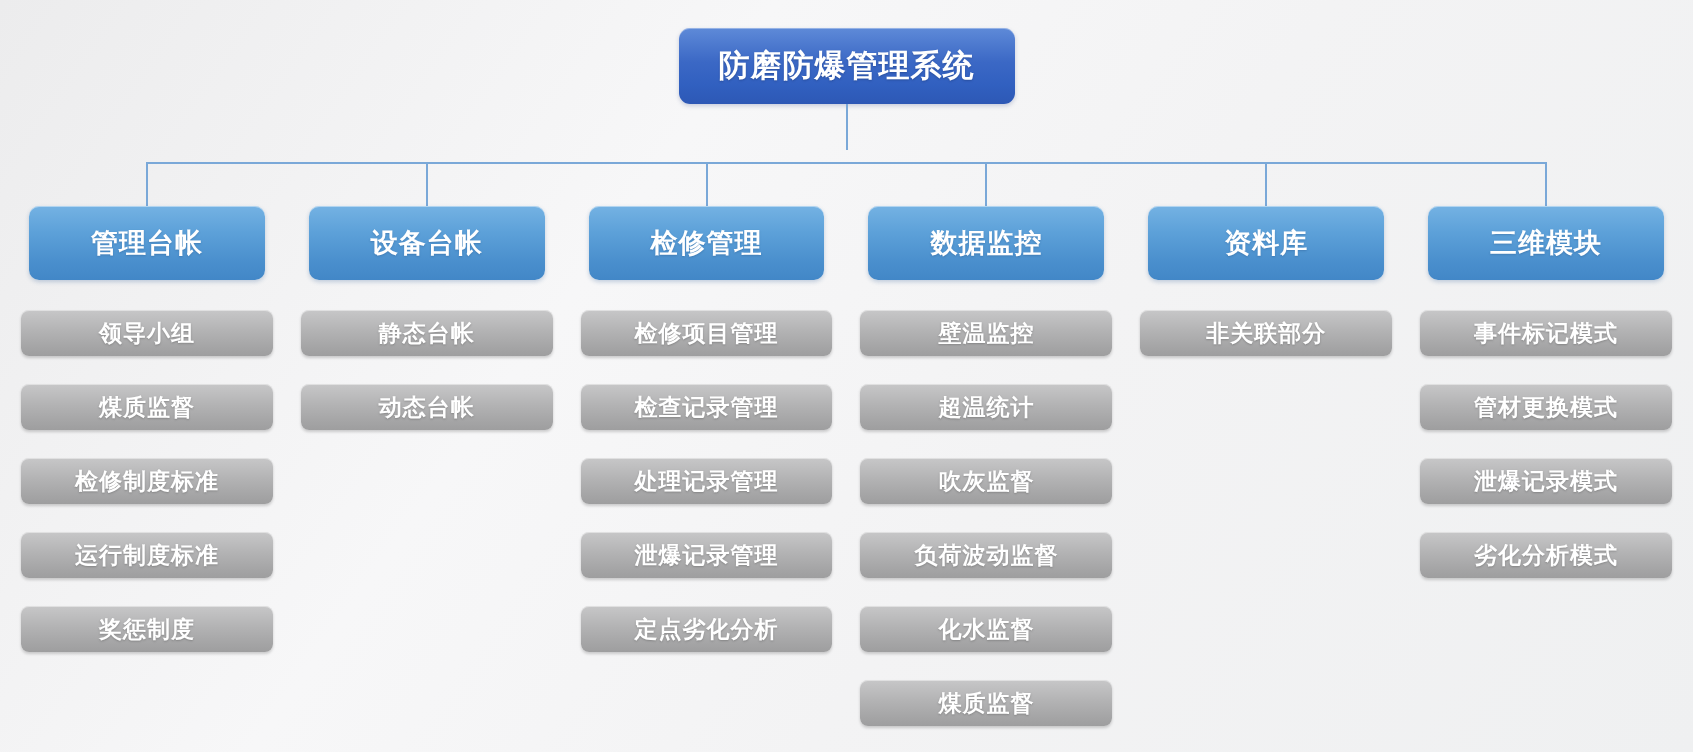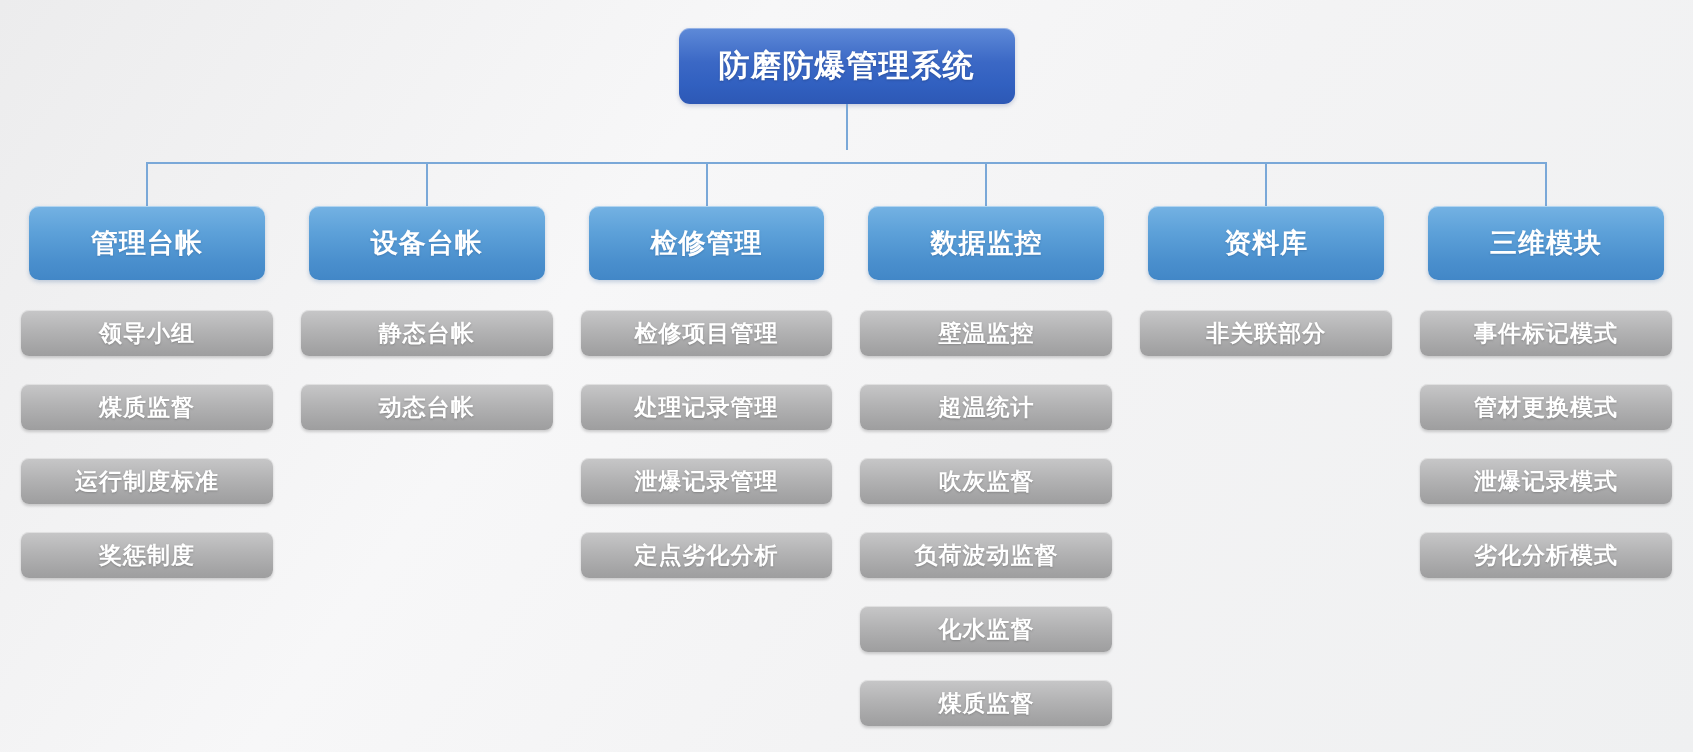--- a/index.html
+++ b/index.html
@@ -139,20 +139,23 @@
           <span>管理台帐</span>
         </div>
         <div class="items">
           <div class="leaf-box">
               <span>领导小组</span>
             </div>
           <div class="leaf-box">
               <span>煤质监督</span>
             </div>
           <div class="leaf-box">
+              <span>检修制度标准</span>
+            </div>
+          <div class="leaf-box">
               <span>运行制度标准</span>
             </div>
           <div class="leaf-box">
               <span>奖惩制度</span>
             </div>
         </div>
       </div>
 
       <div class="column">
         <div class="stub"></div>
@@ -170,20 +173,23 @@
       </div>
 
       <div class="column">
         <div class="stub"></div>
         <div class="branch-box">
           <span>检修管理</span>
         </div>
         <div class="items">
           <div class="leaf-box">
               <span>检修项目管理</span>
+            </div>
+          <div class="leaf-box">
+              <span>检查记录管理</span>
             </div>
           <div class="leaf-box">
               <span>处理记录管理</span>
             </div>
           <div class="leaf-box">
               <span>泄爆记录管理</span>
             </div>
           <div class="leaf-box">
               <span>定点劣化分析</span>
             </div>

